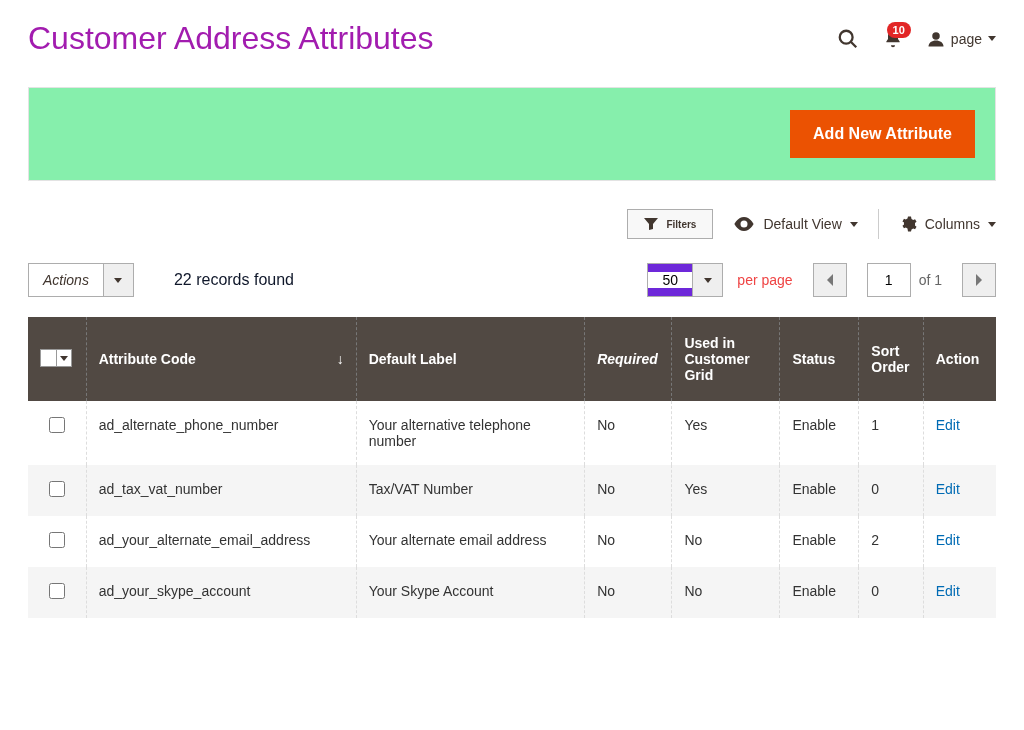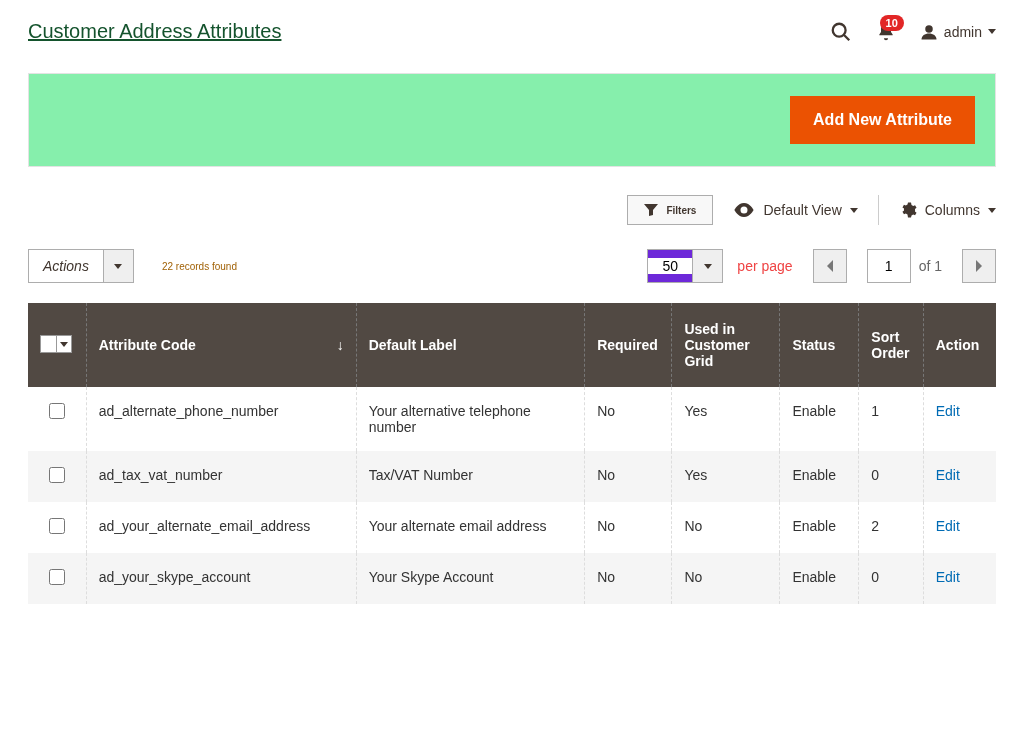--- a/index.html
+++ b/index.html
@@ -1,51 +1,51 @@
 <!DOCTYPE html>
 <html><head>
 <meta charset="utf-8">
 <style>
 * { box-sizing: border-box; margin: 0; padding: 0; }
 body { font-family: -apple-system, BlinkMacSystemFont, "Segoe UI", Helvetica, Arial, sans-serif; color: #333; background: #fff; width: 1024px; }
 .page-header { display: flex; align-items: center; padding: 20px 28px 30px 28px; }
-.page-title { font-size: 20px; font-weight: 400; color: #14532d; flex: 1; text-decoration: underline; }
+.page-title { font-size: 32px; font-weight: 400; color: #a21caf; flex: 1; }
 .header-actions { display: flex; align-items: center; gap: 24px; }
 .icon-btn { cursor: pointer; display: flex; align-items: center; position: relative; }
 .notif-badge { position: absolute; top: -6px; right: -8px; background: #e22626; color: #fff; border-radius: 10px; font-size: 11px; font-weight: 700; padding: 1px 6px; line-height: 14px; }
 .account { display: flex; align-items: center; gap: 6px; cursor: pointer; color: #41362f; font-size: 14px; }
 .caret-down { width: 0; height: 0; border-left: 4px solid transparent; border-right: 4px solid transparent; border-top: 5px solid #41362f; }
 .action-bar { background: #86efac; border: 1px solid #e3e3e3; margin: 0 28px; padding: 22px 20px; display: flex; justify-content: flex-end; }
 .btn-primary { background: #eb5202; color: #fff; border: 1px solid #eb5202; padding: 14px 22px; font-size: 16px; font-weight: 600; cursor: pointer; }
 .toolbar-row1 { display: flex; align-items: center; justify-content: flex-end; gap: 20px; padding: 28px 28px 12px 28px; }
 .filters-btn { border: 1px solid #adadad; background: #f8f8f8; padding: 8px 16px; display: flex; align-items: center; gap: 8px; cursor: pointer; font-size: 10px; font-weight: 600; color: #41362f; }
 .view-ctrl { display: flex; align-items: center; gap: 8px; cursor: pointer; font-size: 14px; color: #41362f; }
 .divider { width: 1px; height: 30px; background: #ccc; }
 .toolbar-row2 { display: flex; align-items: center; padding: 12px 28px 20px 28px; }
 .actions-dd { border: 1px solid #adadad; display: flex; align-items: center; height: 34px; background: #fff; font-style: italic; }
 .actions-dd .lbl { padding: 0 14px; font-size: 14px; color: #41362f; }
 .dd-toggle { width: 30px; height: 100%; background: #efefef; border-left: 1px solid #adadad; display: flex; align-items: center; justify-content: center; cursor: pointer; }
-.records-found { margin-left: 28px; font-size: 10px; color: #a16207; }
+.records-found { margin-left: 40px; font-size: 16px; color: #0f172a; }
 .spacer { flex: 1; }
 .page-size-box { border: 1px solid #adadad; display: flex; align-items: center; height: 34px; background: #6d28d9; }
 .page-size-box input { border: none; width: 44px; text-align: center; font-size: 14px; outline: none; }
 .per-page-lbl { margin: 0 20px 0 14px; font-size: 14px; color: #ef4444; }
 .pager-btn { width: 34px; height: 34px; border: 1px solid #adadad; background: #efefef; display: flex; align-items: center; justify-content: center; cursor: pointer; color: #777; }
 .page-num { width: 44px; height: 34px; border: 1px solid #adadad; text-align: center; font-size: 14px; margin: 0 8px 0 20px; }
 .of-lbl { font-size: 14px; color: #666; margin-right: 20px; }
 .grid { margin: 0 28px; border-collapse: collapse; width: calc(100% - 56px); table-layout: fixed; }
 .grid th { background: #514943; color: #fff; text-align: left; padding: 18px 12px; font-size: 14px; font-weight: 600; border-right: 1px dashed #777; vertical-align: middle; }
 .grid th:last-child { border-right: none; }
 .grid td { padding: 16px 12px; font-size: 14px; color: #333; border-right: 1px dashed #ddd; vertical-align: top; word-wrap: break-word; }
 .grid td:last-child { border-right: none; }
 .grid tbody tr:nth-child(even) { background: #f5f5f5; }
 .col-check { width: 56px; text-align: center; }
 .col-code { width: 260px; }
 .col-label { width: 220px; }
-.col-req { width: 84px; }
+.col-req { width: 84px; font-style: italic; }
 .col-grid { width: 104px; }
 .col-status { width: 76px; }
 .col-sort { width: 62px; }
 .col-action { width: 70px; }
 .th-check { display: inline-flex; align-items: center; border: 1px solid #999; background:#fff; }
 .th-check .cb { width: 16px; height: 16px; border-right:1px solid #999; }
 .th-check .tg { width: 14px; height: 16px; display:flex; align-items:center; justify-content:center; }
 .sort-arrow { float: right; font-size: 14px; }
 .row-check { width: 16px; height: 16px; }
 .edit-link { color: #006bb4; cursor: pointer; }
@@ -67,21 +67,21 @@
       <svg width="20" height="22" viewBox="0 0 24 24" fill="#41362f">
           <path d="M12 2a6 6 0 0 0-6 6v4l-2 3v1h16v-1l-2-3V8a6 6 0 0 0-6-6zm0 20a2.5 2.5 0 0 0 2.5-2.5h-5A2.5 2.5 0 0 0 12 22z"></path>
         </svg>
       <span class="notif-badge">10</span>
     </div>
     <div class="account">
       <svg width="18" height="18" viewBox="0 0 24 24" fill="#41362f">
           <circle cx="12" cy="8" r="5"></circle>
           <path d="M2 22c0-5 4.5-8 10-8s10 3 10 8z"></path>
         </svg>
-      <span>admin</span>
+      <span>page</span>
       <span class="caret-down"></span>
     </div>
   </div>
 </div>
 
 <div class="action-bar">
   <button class="btn-primary">Add New Attribute</button>
 </div>
 
 <div class="toolbar-row1">

